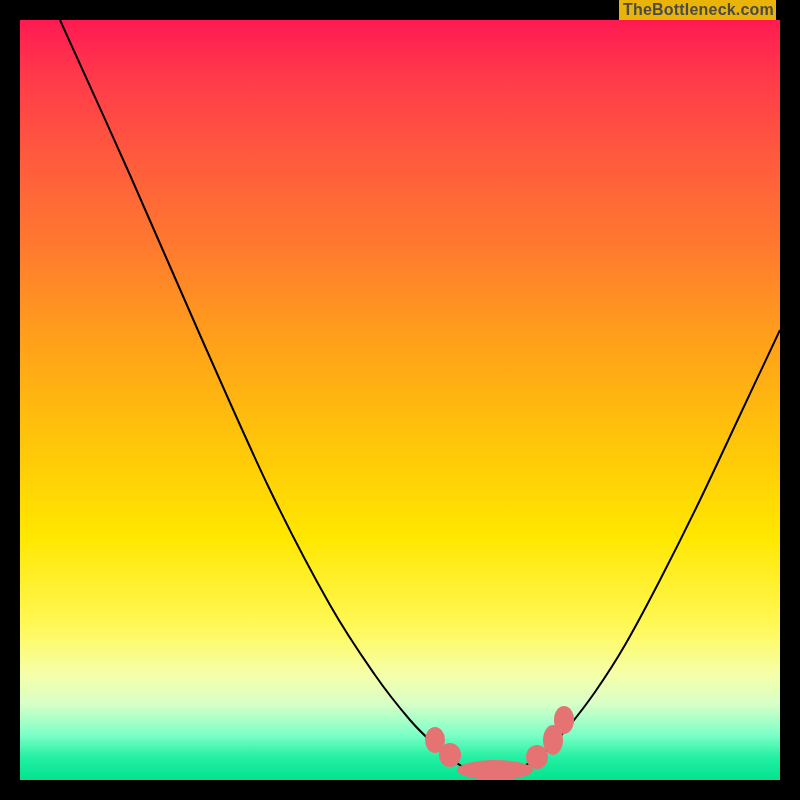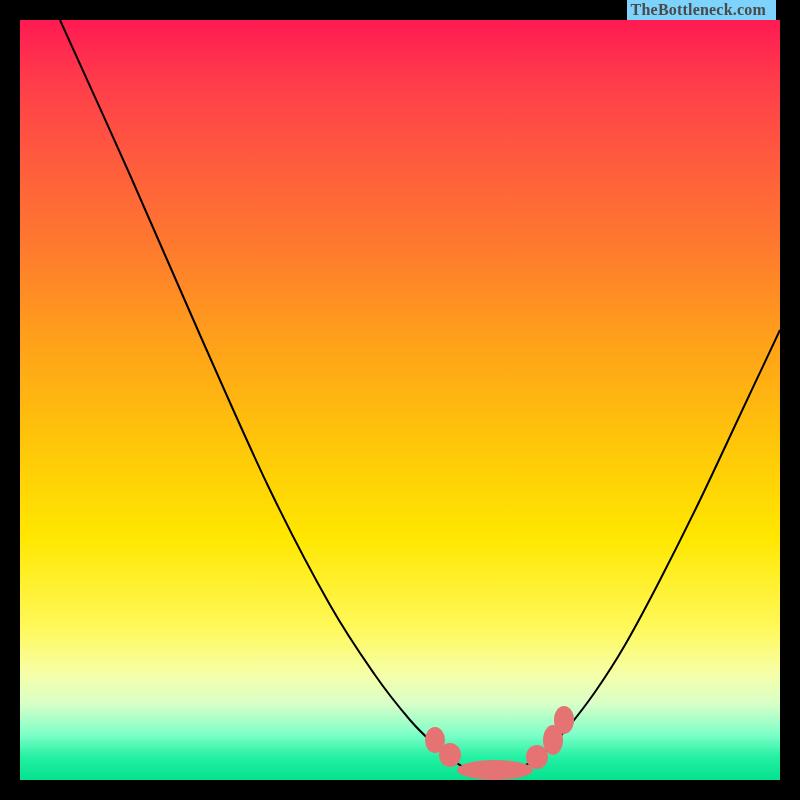--- a/index.html
+++ b/index.html
@@ -37,26 +37,25 @@
       #02e28f 100%
     );
   }
   .watermark {
     position: absolute;
     top: 0;
     right: 24px;
     height: 20px;
     line-height: 20px;
     color: #4a4a4a;
-    background: #7dd3fc;
+    background: #eab308;
     font-size: 16px;
     font-weight: 600;
-    padding: 0 10px 0 4px;
+    padding: 0 2px 0 4px;
     letter-spacing: 0.2px;
-    font-family: Liberation Serif, serif;
   }
   svg.curve {
     position: absolute;
     left: 0; top: 0;
     width: 760px; height: 760px;
   }
   .marker {
     fill: #e57373;
   }
 </style>

